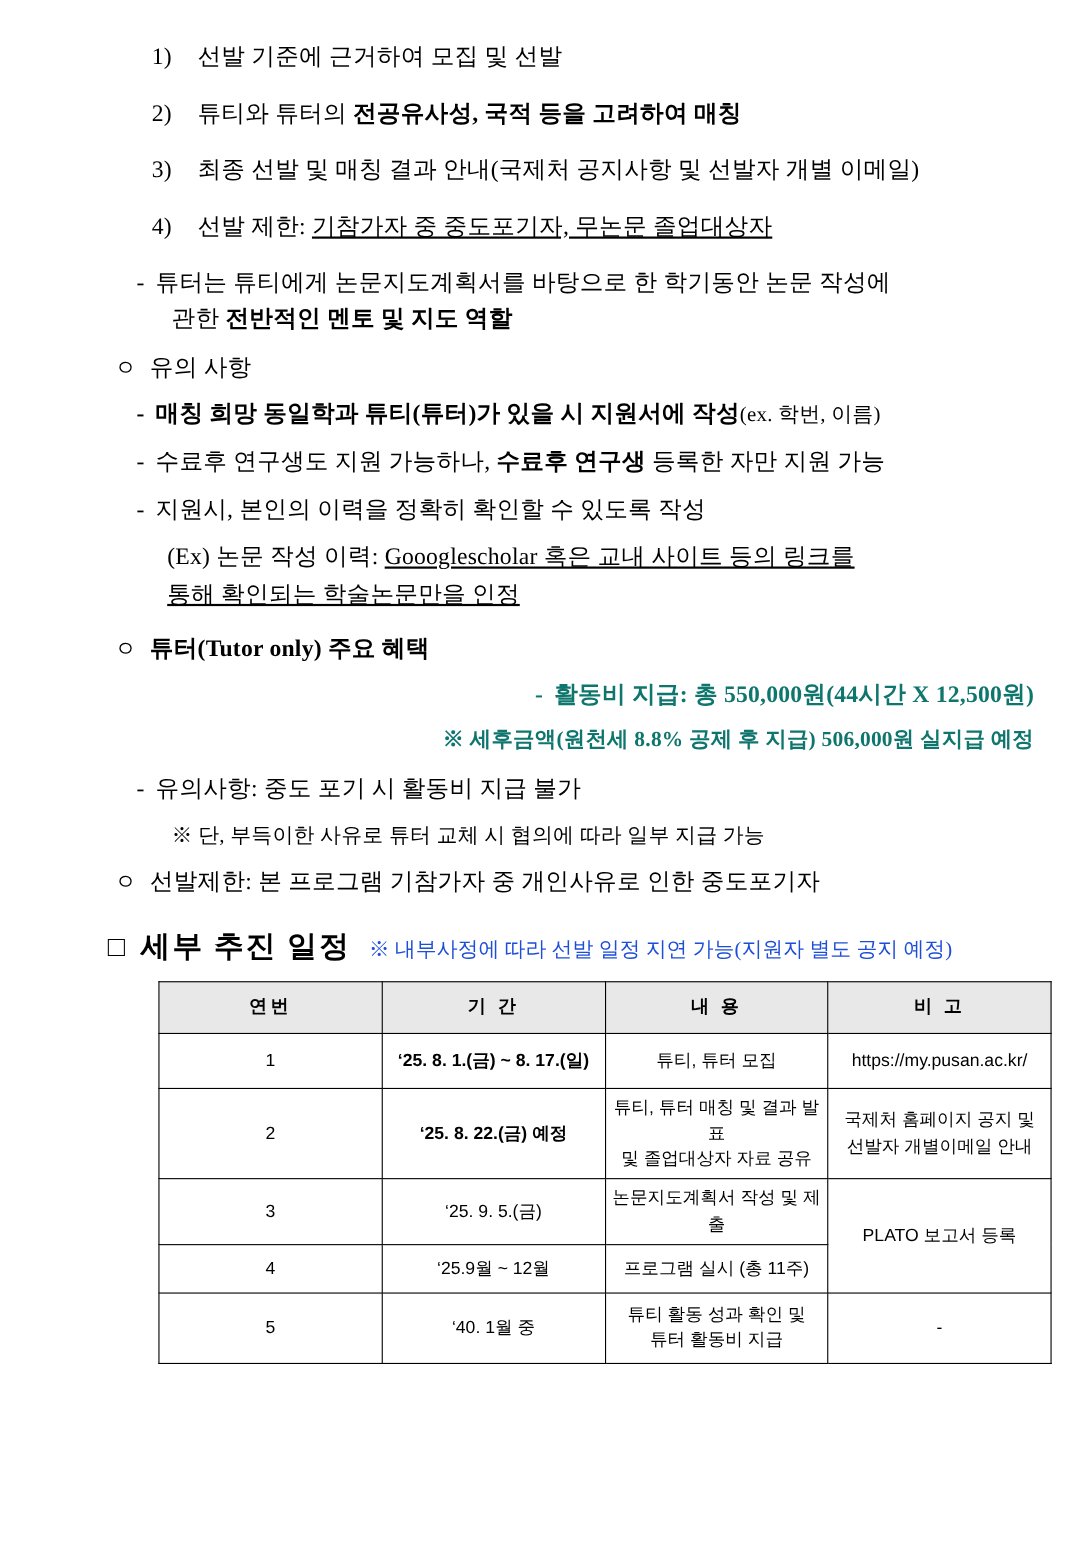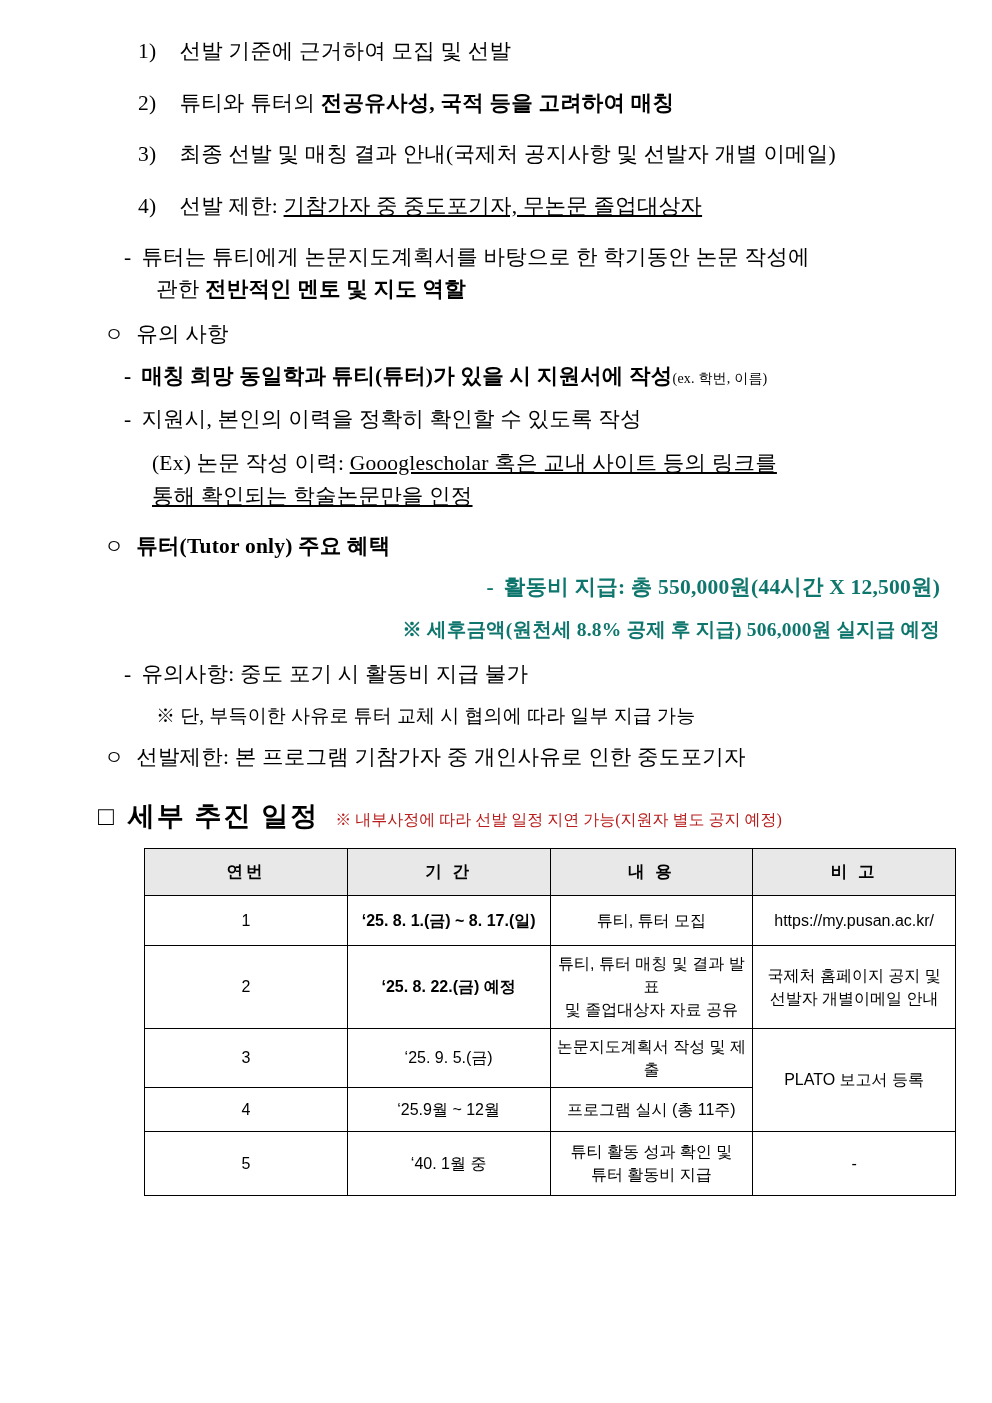--- a/index.html
+++ b/index.html
@@ -56,21 +56,21 @@
     margin-left: 104px;
     margin-bottom: 18px;
   }
   .sub-indent {
     margin-left: 100px;
     margin-bottom: 16px;
   }
   .b { font-weight: bold; }
   .u { text-decoration: underline; }
   .blue { color: #0f766e; text-align: right; }
-  .small { font-size: 14px; }
+  .small { font-size: 19px; }
 
   
   .sec-head {
     margin-left: 46px;
     margin-top: 26px;
     margin-bottom: 14px;
     display: flex;
     align-items: baseline;
     white-space: nowrap;
   }
@@ -78,22 +78,22 @@
     font-size: 26px;
     margin-right: 14px;
   }
   .sec-head .title {
     font-size: 27px;
     font-weight: bold;
     letter-spacing: 2px;
     margin-right: 16px;
   }
   .sec-head .note {
-    font-size: 16px;
-    color: #b91c1c;
+    font-size: 19px;
+    color: #1d4ed8;
   }
 
   
   table.sched {
     border-collapse: collapse;
     margin-left: 92px;
     width: 812px;
     font-family: "Liberation Sans", sans-serif;
     table-layout: fixed;
   }
@@ -162,20 +162,23 @@
 
 
     <div class="line marker-o">
       <span class="bullet">ㅇ</span><span>유의 사항</span>
     </div>
 
     <div class="line dash-item">
       <span class="dash b">-</span><span class="b">매칭 희망 동일학과 튜티(튜터)가 있을 시 지원서에 작성</span><span class="small">(ex. 학번, 이름)</span>
     </div>
 
+    <div class="line dash-item">
+      <span class="dash">-</span><span>수료후 연구생도 지원 가능하나, </span><span class="b">수료후 연구생</span><span> 등록한 자만 지원 가능</span>
+    </div>
 
     <div class="line dash-item">
       <span class="dash">-</span><span>지원시, 본인의 이력을 정확히 확인할 수 있도록 작성</span>
     </div>
 
     <div class="line sub-indent" style="margin-bottom:6px">
       <span>(Ex)</span><span> 논문 작성 이력: </span><span class="u">Goooglescholar 혹은 교내 사이트 등의 링크를</span>
     </div>
     <div class="line sub-indent" style="margin-bottom:22px">
       <span class="u">통해 확인되는 학술논문만을 인정</span>

